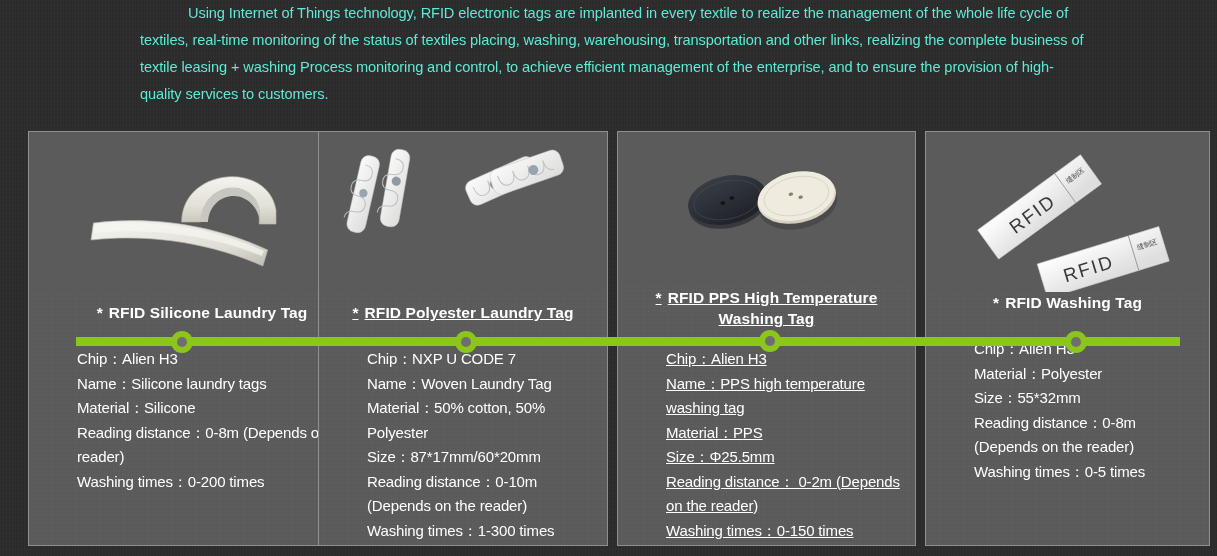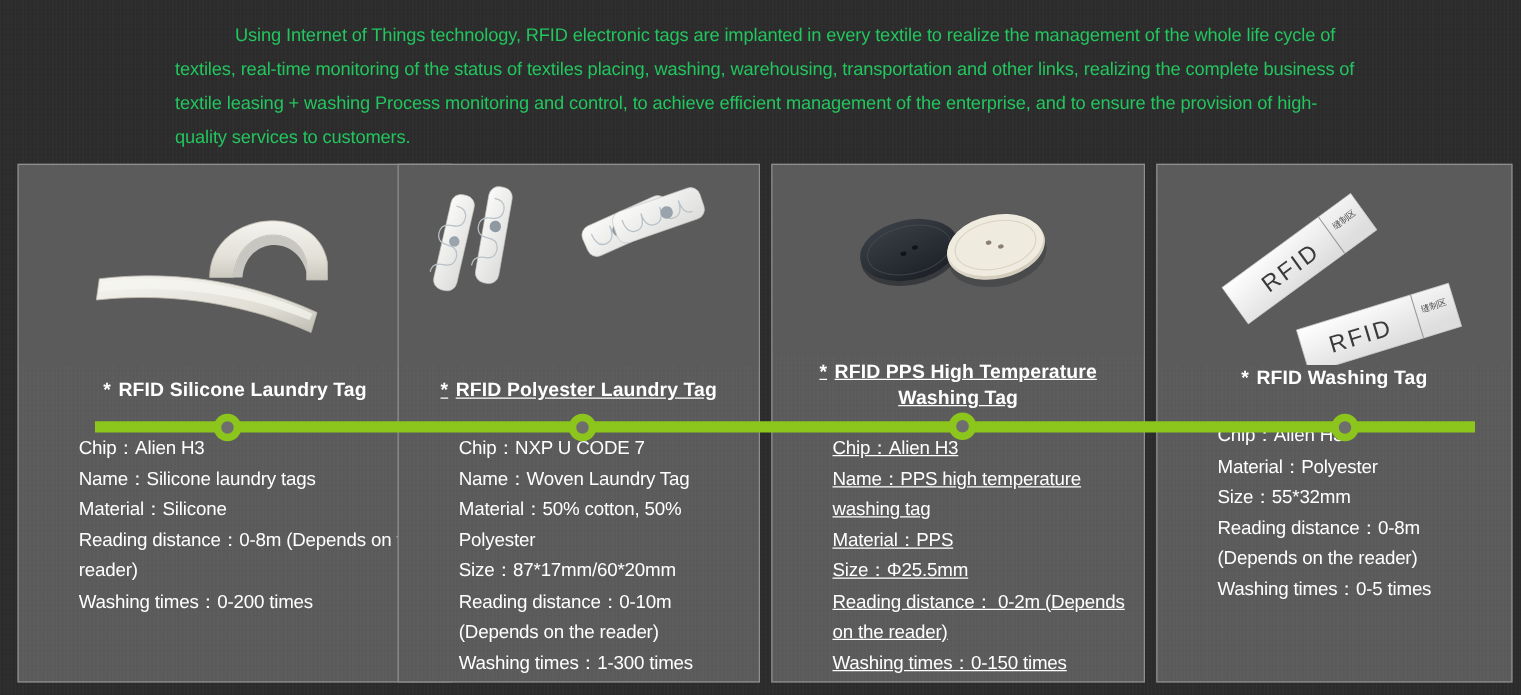--- a/index.html
+++ b/index.html
@@ -17,25 +17,25 @@
       repeating-linear-gradient(0deg, rgba(0,0,0,0.05) 0px, rgba(0,0,0,0.05) 1px, transparent 1px, transparent 4px);
     font-family: "Liberation Sans", sans-serif;
     color: #ffffff;
     position: relative;
   }
 
   
   .intro {
     position: absolute;
     left: 140px;
-    top: 16px;
+    top: 0;
     width: 950px;
     font-size: 14.6px;
     line-height: 27px;
-    color: #22c55e;
+    color: #5eead4;
     text-align: left;
     letter-spacing: -0.1px;
   }
   .intro .first-line { text-indent: 48px; display: block; }
 
   
   .timeline {
     position: absolute;
     left: 76px;
     top: 337px;
@@ -73,21 +73,21 @@
     position: absolute;
     top: 131px;
     height: 415px;
     background: #5b5b5b;
     background-image:
       repeating-linear-gradient(90deg, rgba(255,255,255,0.016) 0px, rgba(255,255,255,0.016) 1px, transparent 1px, transparent 3px),
       repeating-linear-gradient(0deg, rgba(0,0,0,0.025) 0px, rgba(0,0,0,0.025) 1px, transparent 1px, transparent 4px);
     border: 1px solid #8f8f8f;
     overflow: hidden;
   }
-  .card-1 { left: 14px;  width: 348px; }
+  .card-1 { left: 28px;  width: 348px; }
   .card-2 { left: 318px; width: 290px; }
   .card-3 { left: 617px; width: 299px; text-decoration: underline; }
   .card-4 { left: 925px; width: 285px; }
 
   .photo {
     position: relative;
     height: 160px;
     overflow: hidden;
   }
 

